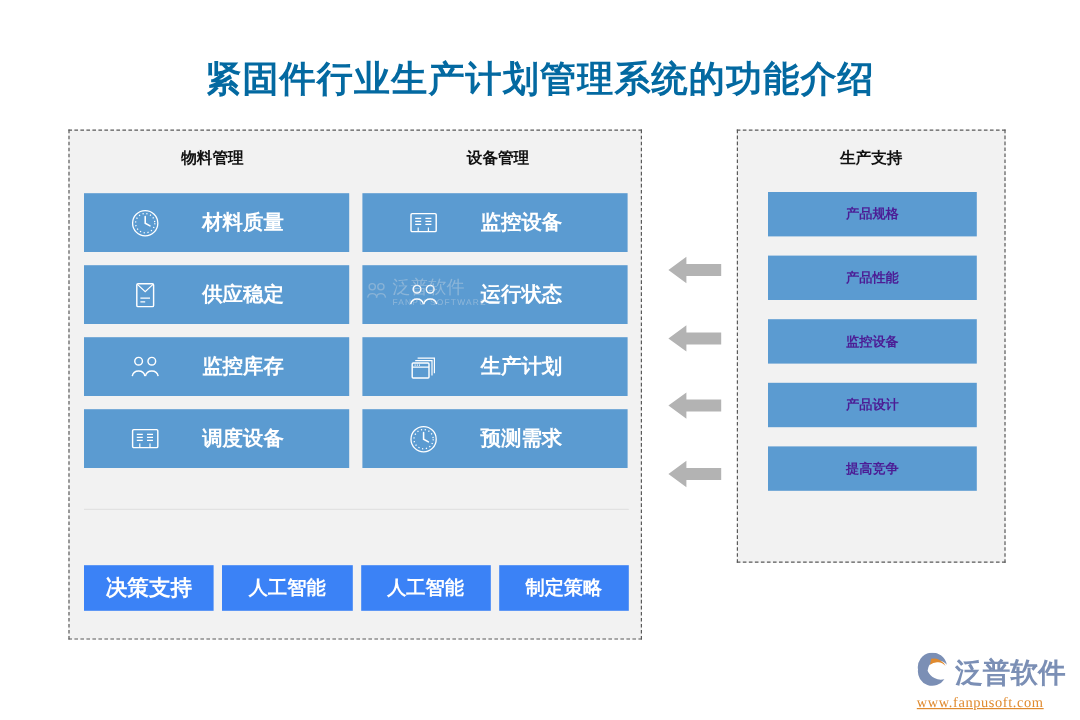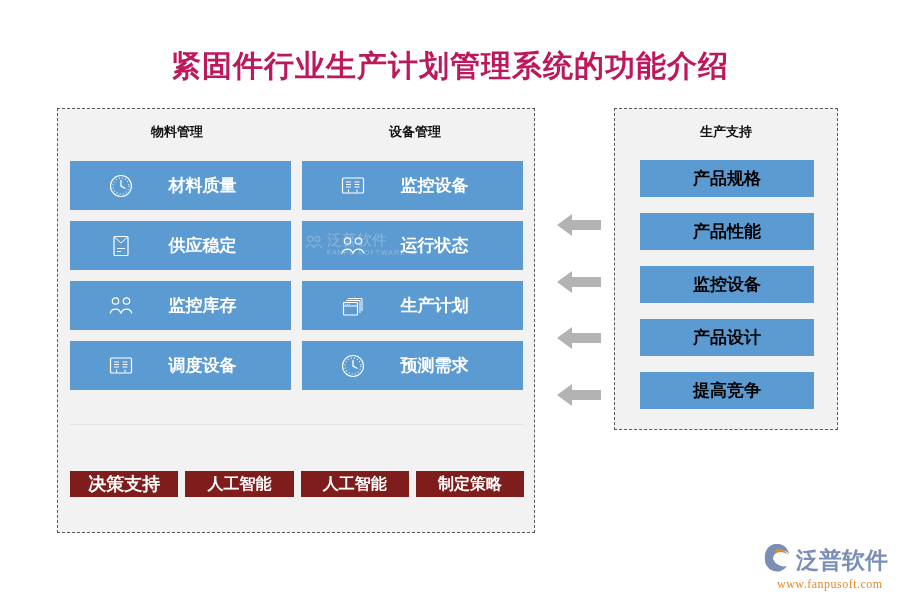--- a/index.html
+++ b/index.html
@@ -17,34 +17,34 @@
 
   #page-title {
     position: absolute;
     top: 46px;
     left: 0;
     width: 900px;
     text-align: center;
     font-family: "Liberation Serif", serif;
     font-size: 30px;
     font-weight: bold;
-    color: #be185d;
+    color: #0369a1;
     letter-spacing: 1px;
     white-space: nowrap;
   }
 
   
   .panel {
     position: absolute;
     background: #f2f2f2;
     border: 1px dashed #5a5a5a;
     box-sizing: border-box;
   }
   #left-panel  { left: 57px;  top: 108px; width: 478px; height: 425px; }
-  #right-panel { left: 614px; top: 108px; width: 224px; height: 322px; }
+  #right-panel { left: 614px; top: 108px; width: 224px; height: 361px; }
 
   .panel-header {
     font-family: "Liberation Serif", serif;
     font-size: 13px;
     font-weight: bold;
     color: #111111;
     text-align: center;
     white-space: nowrap;
   }
 
@@ -109,22 +109,22 @@
   #orange-row {
     position: absolute;
     left: 12px;
     top: 362px;
     width: 454px;
     display: flex;
     gap: 7px;
   }
   .chip {
     flex: 1 1 0;
-    height: 26px;
-    background: #7f1d1d;
+    height: 38px;
+    background: #3b82f6;
     display: flex;
     align-items: center;
     justify-content: center;
     font-family: "Liberation Serif", serif;
     font-size: 16px;
     font-weight: bold;
     color: #ffffff;
     white-space: nowrap;
   }
   .chip.is-primary { font-size: 18px; }
@@ -144,23 +144,23 @@
     flex-direction: column;
     gap: 16px;
   }
   .rtile {
     height: 37px;
     background: #5b9bd1;
     display: flex;
     align-items: center;
     justify-content: center;
     font-family: "Liberation Serif", serif;
-    font-size: 17px;
-    font-weight: bold;
-    color: #000000;
+    font-size: 11px;
+    font-weight: bold;
+    color: #4c1d95;
     white-space: nowrap;
   }
 
   
   #arrow-column {
     position: absolute;
     left: 556px;
     top: 210px;
     width: 48px;
     height: 200px;
@@ -226,22 +226,23 @@
     color: #7b8fb5;
     letter-spacing: 0px;
     white-space: nowrap;
   }
   #brand-logo .brand-url {
     font-family: "Liberation Serif", serif;
     font-size: 12px;
     color: #e08a2e;
     letter-spacing: 0.5px;
     margin-top: 1px;
-    margin-left: 15px;
-    white-space: nowrap;
+    margin-left: 2px;
+    white-space: nowrap;
+    text-decoration: underline;
   }
 </style>
 </head>
 <body>
 
 <div id="page-title">紧固件行业生产计划管理系统的功能介绍</div>
 
 <div class="panel" id="left-panel">
 
   <div id="left-headers">

